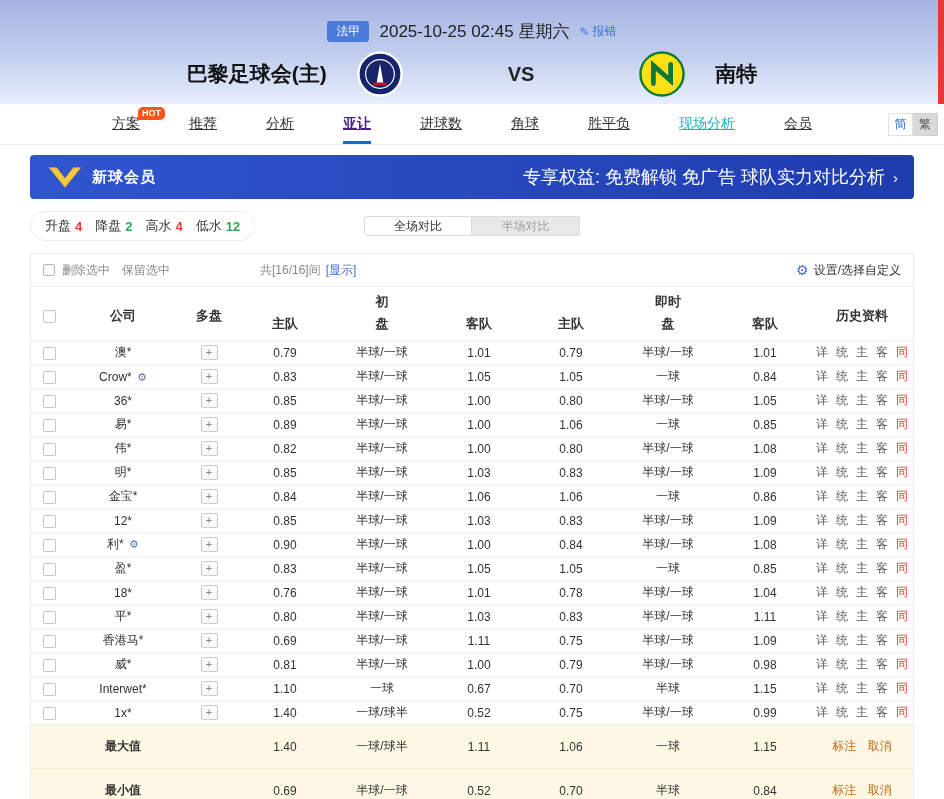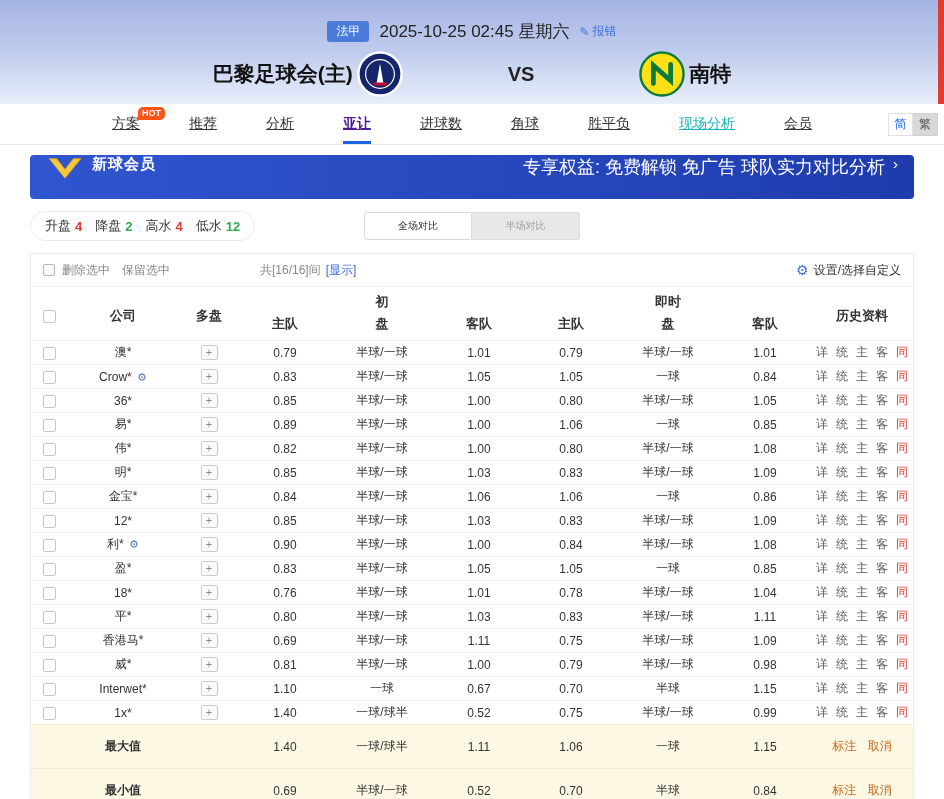--- a/index.html
+++ b/index.html
@@ -16,53 +16,53 @@
     position:relative;
     height:104px;
     background:linear-gradient(180deg,#a6b4e3 0%,#c3cfee 55%,#e9eefb 100%);
   }
   .edge-strip { position:absolute; right:0; top:0; width:6px; height:125px; background:#e23c30; }
   .header-top { display:flex; justify-content:center; align-items:center; gap:10px; padding-top:20px; }
   .league-badge { background:#4a7bd8; color:#fff; font-size:12px; padding:2px 9px; border-radius:3px; }
   .match-datetime { font-size:17px; color:#222; }
   .report-link { display:flex; align-items:center; gap:3px; color:#3f6fd8; font-size:12px; cursor:pointer; }
   .teams-row { display:flex; align-items:center; justify-content:center; margin-top:8px; }
-  .team { display:flex; align-items:center; gap:4px; }
+  .team { display:flex; align-items:center; gap:30px; }
   .team-name { font-size:21px; font-weight:bold; color:#111; }
   .vs { margin:0 105px; font-size:20px; font-weight:bold; color:#222; }
   .team-logo { width:46px; height:46px; display:inline-flex; }
   .venue-line { display:flex; justify-content:center; gap:20px; margin-top:9px; font-size:12px; color:#555; }
 
   
   .nav { position:relative; height:41px; background:#fff; border-bottom:1px solid #ececec; display:flex; align-items:stretch; gap:49px; padding-left:112px; }
   .tab { position:relative; display:flex; align-items:center; font-size:14px; color:#333; cursor:pointer; border-bottom:3px solid transparent; padding-top:3px;text-decoration:underline; }
   .tab.active { color:#4c1d95; font-weight:bold; border-bottom-color:#1a66e0; }
   .tab.teal { color:#17b3c1; }
   .hot-badge { position:absolute; top:3px; right:-25px; background:#ff5317; color:#fff; font-size:9px; line-height:1; padding:2px 4px; border-radius:5px 5px 5px 0; font-weight:bold; }
   .lang-toggle { position:absolute; right:6px; top:9px; display:flex; }
   .lang-btn { width:25px; height:23px; display:flex; align-items:center; justify-content:center; font-size:12px; cursor:pointer; }
   .lang-simplified { background:#fff; color:#1a66e0; border:1px solid #e2e2e2; }
   .lang-traditional { background:#d9d9d9; color:#555; border:1px solid #cfcfcf; border-left:none; }
 
   
-  .member-banner { margin:10px 30px 0; height:44px; border-radius:4px; display:flex; align-items:flex-start; padding:0 16px; background:linear-gradient(90deg,#2f55cf 0%,#1f3cae 100%); color:#fff; }
+  .member-banner { margin:10px 30px 0; height:44px; border-radius:4px; display:flex; align-items:center; padding:0 16px; background:linear-gradient(90deg,#2f55cf 0%,#1f3cae 100%); color:#fff; }
   .banner-logo { width:38px; height:26px; display:inline-flex; }
   .banner-title { font-size:15px; font-weight:bold; margin-left:8px; letter-spacing:1px; }
   .banner-benefits { margin-left:auto; font-size:18px; }
   .banner-arrow { margin-left:8px; font-size:15px; cursor:pointer; }
 
   
   .filter-row { position:relative; margin:12px 30px 0; height:30px; display:flex; align-items:center; }
   .odds-stats { display:flex; align-items:center; gap:13px; background:#fff; border:1px solid #ececec; border-radius:15px; padding:5px 14px; font-size:13px; color:#333; }
   .stat { display:flex; gap:4px; align-items:center; }
   .stat .num { font-weight:bold; }
   .num-red { color:#e23c30; }
   .num-green { color:#2fa84f; }
   .scope-toggle { position:absolute; left:50%; transform:translateX(-50%); display:flex; }
-  .toggle-btn { width:108px; height:28px; display:flex; align-items:center; justify-content:center; font-size:10px; cursor:pointer; }
+  .toggle-btn { width:108px; height:20px; display:flex; align-items:center; justify-content:center; font-size:12px; cursor:pointer; }
   .toggle-full { background:#fff; border:1px solid #dcdcdc; color:#333; border-radius:3px 0 0 3px; }
   .toggle-half { background:#e8e8e8; border:1px solid #dcdcdc; border-left:none; color:#9e9e9e; border-radius:0 3px 3px 0; }
 
   
   .table-panel { margin:12px 30px 0; border:1px solid #ebebeb; background:#fff; }
   .control-bar { height:33px; display:flex; align-items:center; padding:0 12px; border-bottom:1px solid #f0f0f0; font-size:12px; color:#888; }
   .sel-icon { width:12px; height:12px; border:1px solid #b5b5b5; border-radius:2px; margin-right:7px; background:#fafafa; }
   .ctrl-btn { margin-right:12px; cursor:pointer; color:#888; }
   .count-text { margin-left:78px; color:#888; }
   .show-link { margin-left:5px; color:#3f6fd8; cursor:pointer; }

